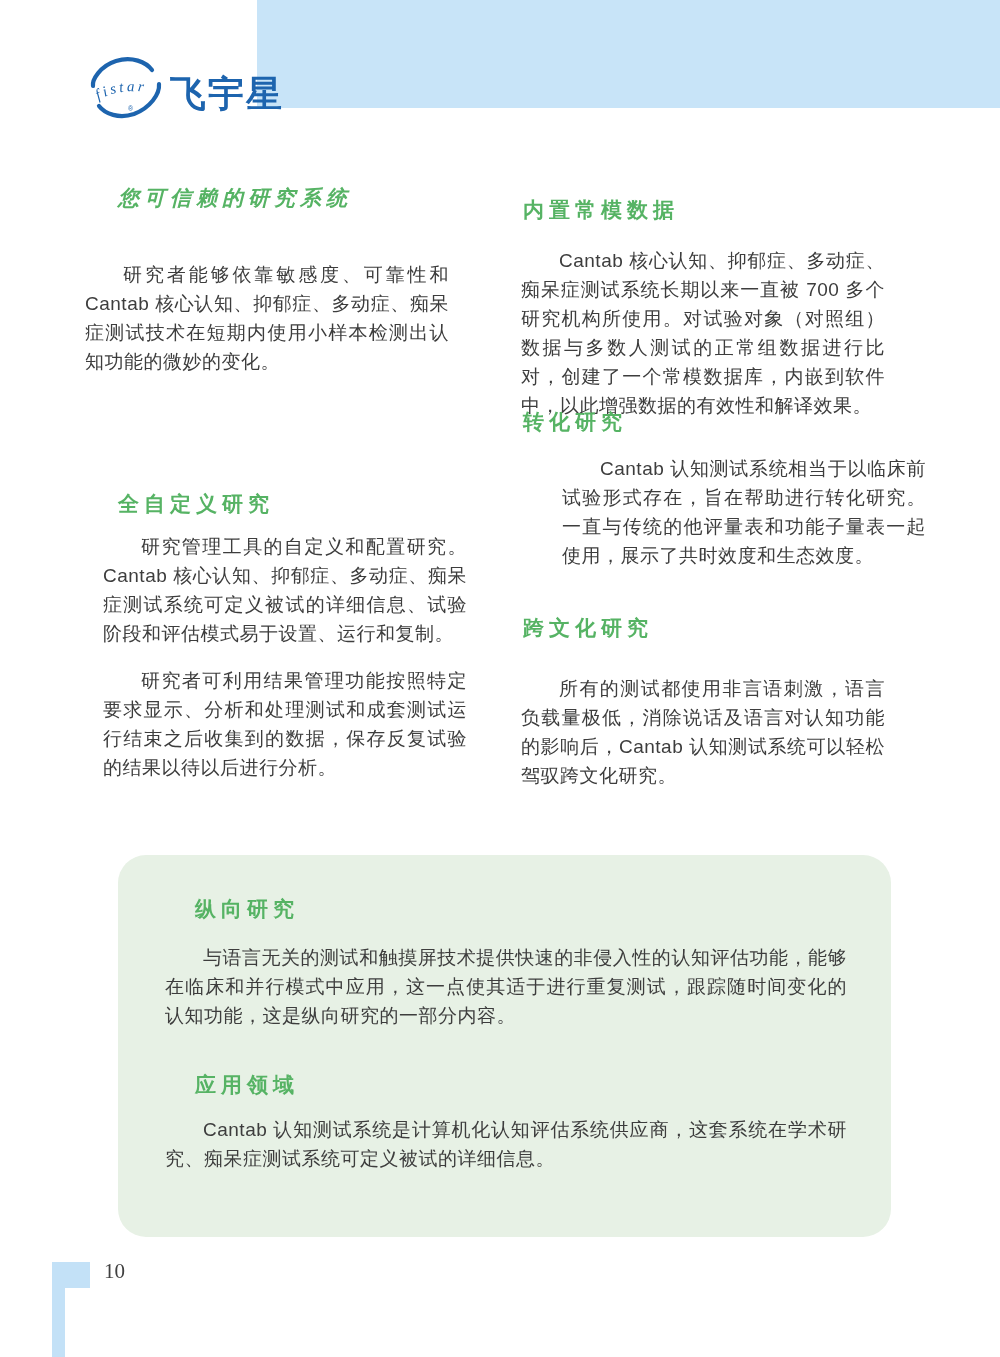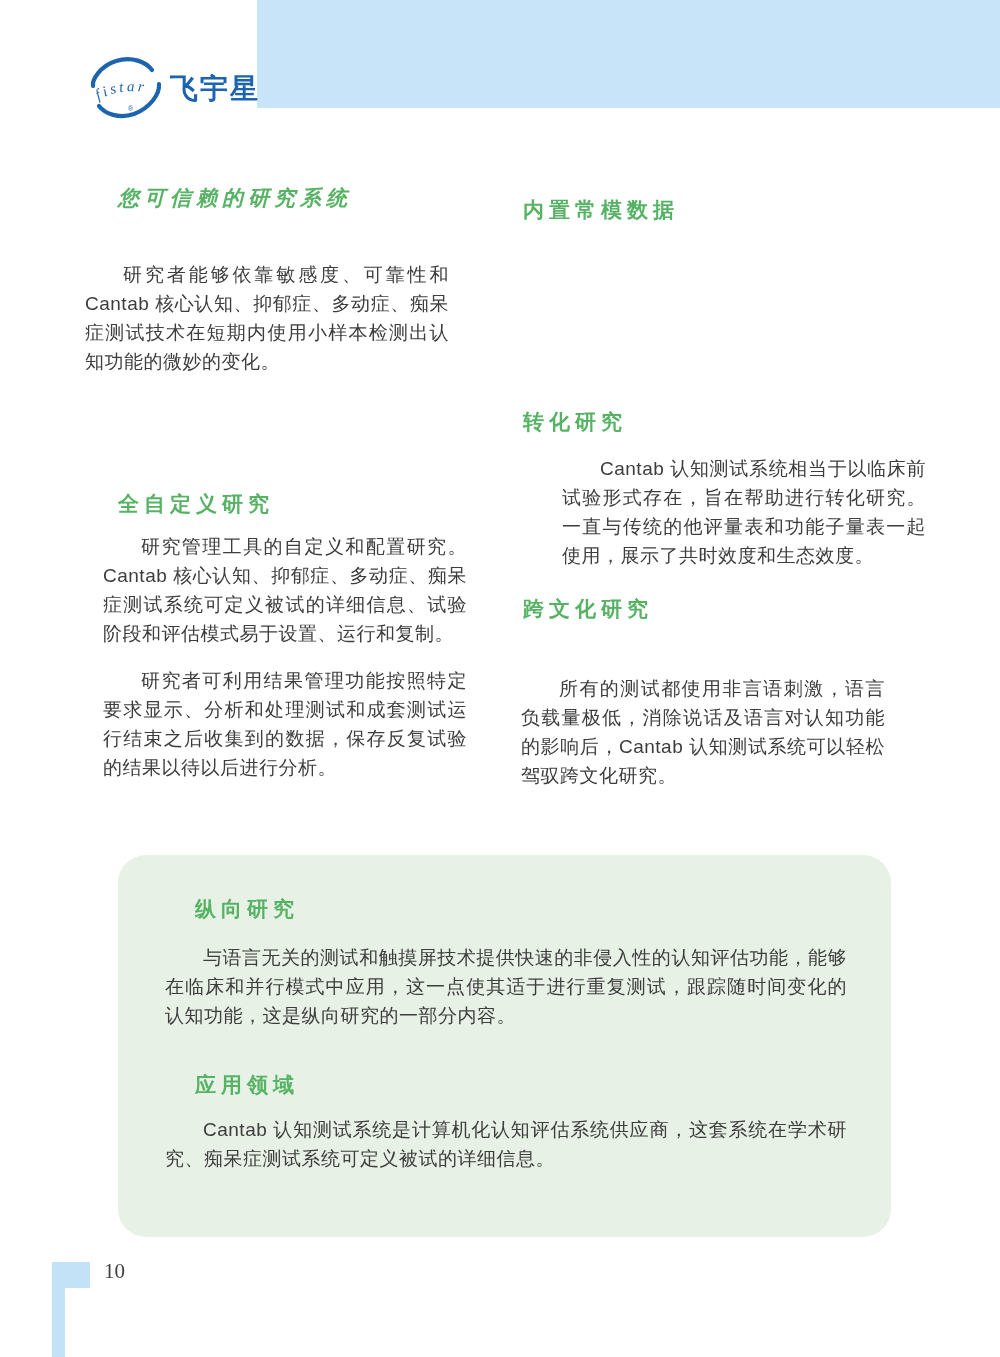--- a/index.html
+++ b/index.html
@@ -10,21 +10,21 @@
     color:var(--body-text,#3d3d3d);
   }
   .header-bar {
     position:absolute; left:257px; top:0; width:743px; height:108px;
     background:var(--header-bar,#c8e4f8);
   }
   .logo-wrap { position:absolute; left:88px; top:54px; width:240px; height:72px; }
   .logo-svg { position:absolute; left:0; top:0; color:var(--logo-blue,#1d64ae); }
   .brand-name {
     position:absolute; left:82px; top:16px;
-    font-size:28px; font-weight:700; letter-spacing:2px;
+    font-size:36px; font-weight:700; letter-spacing:2px;
     color:var(--logo-blue,#1d64ae);
   }
   .sec-title {
     position:absolute;
     font-family:"Liberation Serif","DejaVu Serif",serif;
     font-size:21px; font-weight:600; letter-spacing:5px;
     color:var(--heading-green,#56b364);
     white-space:nowrap;
   }
   .body-p {
@@ -82,25 +82,26 @@
   </div>
 
   <div class="sec-title" style="left:118px; top:184px;font-style:italic;">您可信赖的研究系统</div>
   <p class="body-p" style="left:85px; top:260px;">研究者能够依靠敏感度、可靠性和 Cantab 核心认知、抑郁症、多动症、痴呆症测试技术在短期内使用小样本检测出认知功能的微妙的变化。</p>
 
   <div class="sec-title" style="left:118px; top:490px;">全自定义研究</div>
   <p class="body-p" style="left:103px; top:666px;">研究者可利用结果管理功能按照特定要求显示、分析和处理测试和成套测试运行结束之后收集到的数据，保存反复试验的结果以待以后进行分析。</p>
   <p class="body-p" style="left:103px; top:532px;">研究管理工具的自定义和配置研究。Cantab 核心认知、抑郁症、多动症、痴呆症测试系统可定义被试的详细信息、试验阶段和评估模式易于设置、运行和复制。</p>
 
   <div class="sec-title" style="left:523px; top:196px;">内置常模数据</div>
+  <p class="body-p" style="left:521px; top:246px;">Cantab 核心认知、抑郁症、多动症、痴呆症测试系统长期以来一直被 700 多个研究机构所使用。对试验对象（对照组）数据与多数人测试的正常组数据进行比对，创建了一个常模数据库，内嵌到软件中，以此增强数据的有效性和解译效果。</p>
 
   <div class="sec-title" style="left:523px; top:408px;">转化研究</div>
   <p class="body-p" style="left:521px; top:454px;margin-left:41px;">Cantab 认知测试系统相当于以临床前试验形式存在，旨在帮助进行转化研究。一直与传统的他评量表和功能子量表一起使用，展示了共时效度和生态效度。</p>
 
-  <div class="sec-title" style="left:523px; top:595px;">跨文化研究</div>
+  <div class="sec-title" style="left:523px; top:614px;">跨文化研究</div>
   <p class="body-p" style="left:521px; top:674px;">所有的测试都使用非言语刺激，语言负载量极低，消除说话及语言对认知功能的影响后，Cantab 认知测试系统可以轻松驾驭跨文化研究。</p>
 
   <div class="panel">
     <div class="sec-title" style="top:40px;">纵向研究</div>
     <p class="panel-p" style="top:88px;">与语言无关的测试和触摸屏技术提供快速的非侵入性的认知评估功能，能够在临床和并行模式中应用，这一点使其适于进行重复测试，跟踪随时间变化的认知功能，这是纵向研究的一部分内容。</p>
 
     <div class="sec-title" style="top:216px;">应用领域</div>
     <p class="panel-p" style="top:260px;">Cantab 认知测试系统是计算机化认知评估系统供应商，这套系统在学术研究、痴呆症测试系统可定义被试的详细信息。</p>
   </div>
 

